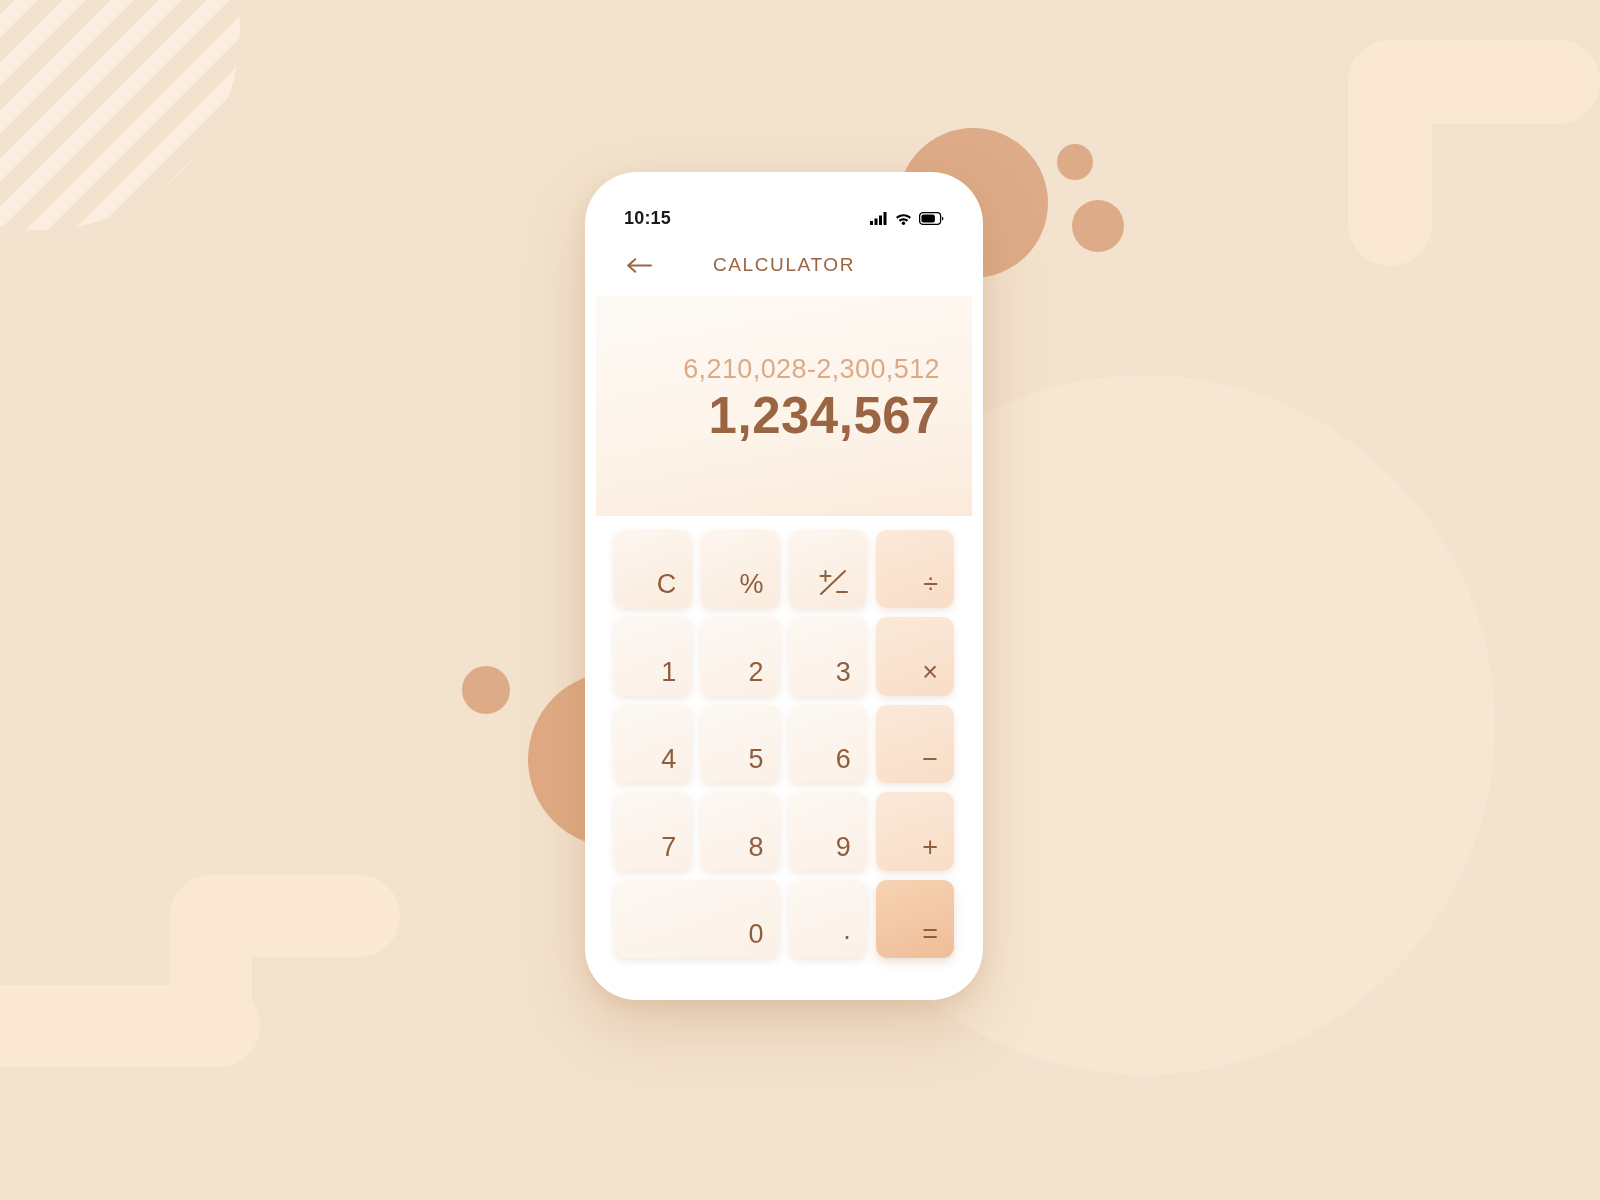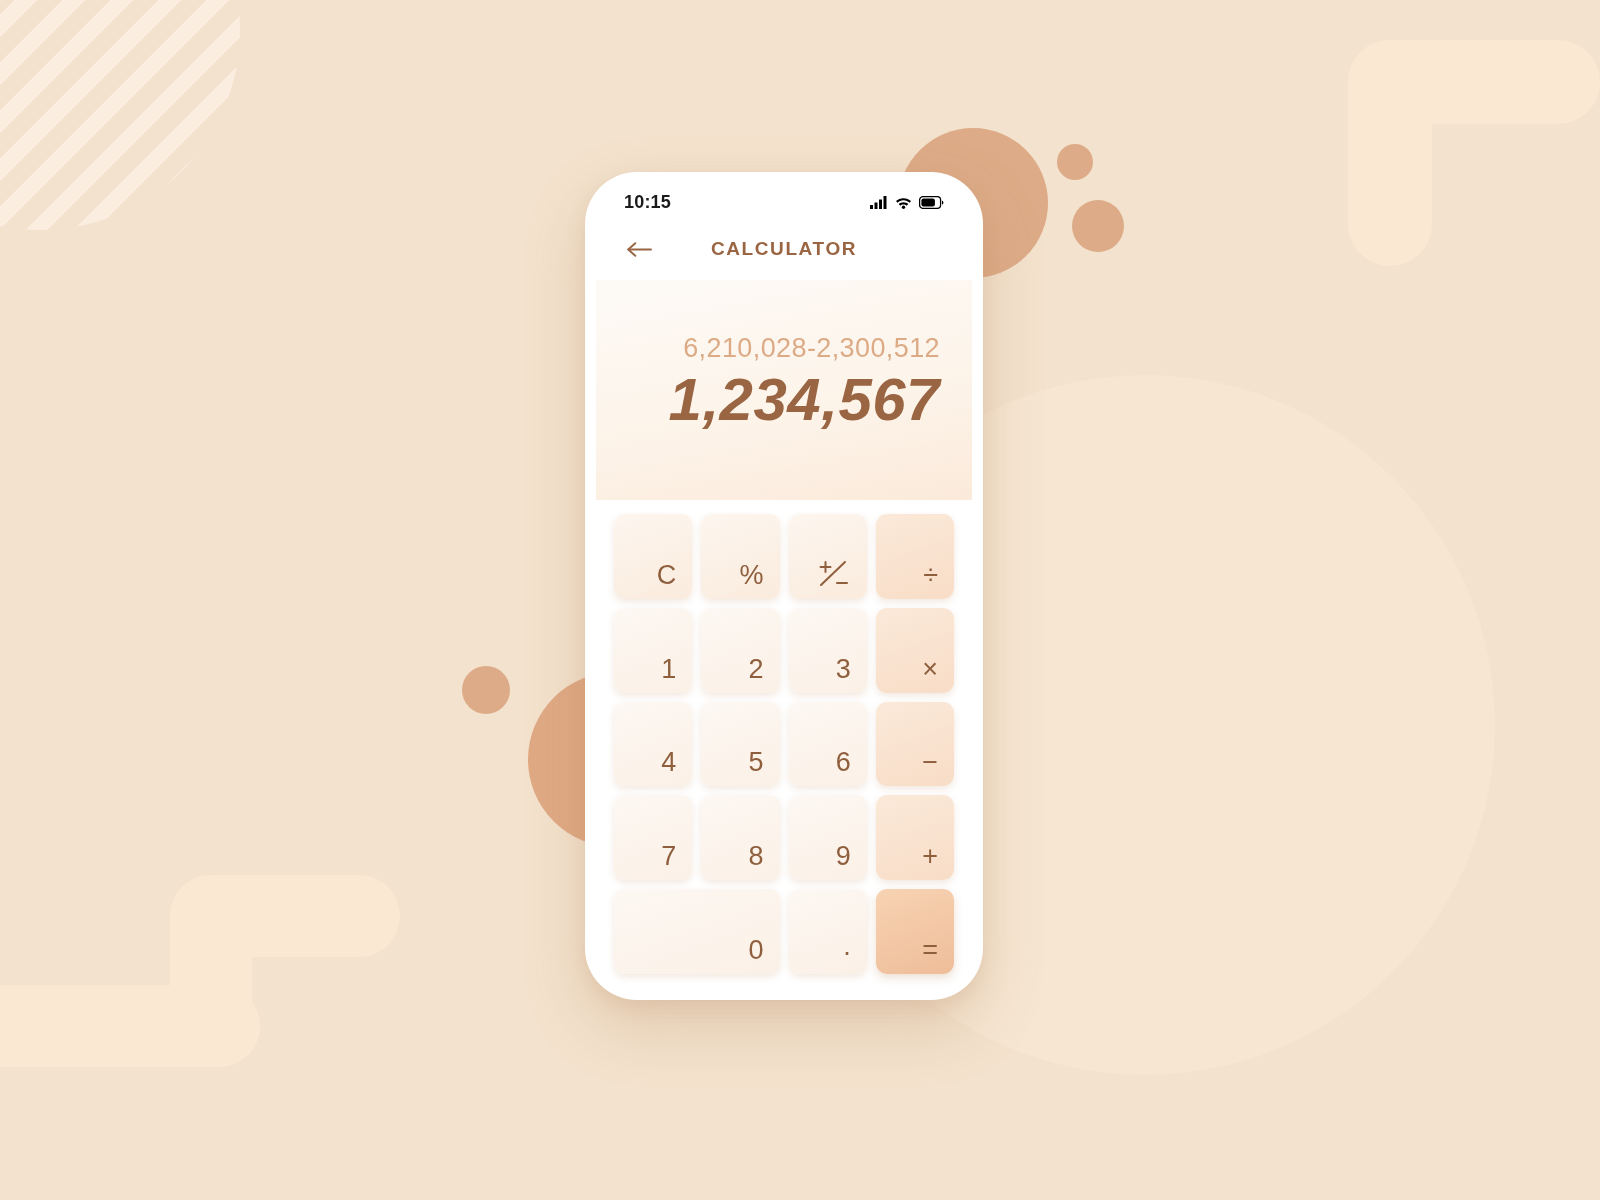--- a/index.html
+++ b/index.html
@@ -34,21 +34,21 @@
   .bracket i { position:absolute; display:block; background:#fae8d3; }
 
   
   .phone {
     position:absolute;
     left:585px; top:172px;
     width:398px; height:828px;
     background:#ffffff;
     border-radius:52px;
     box-shadow:0 26px 60px rgba(186,140,98,.30), 0 6px 18px rgba(186,140,98,.16);
-    padding:4px 11px;
+    padding:20px 11px;
   }
   .screen {
     width:100%; height:100%;
     border-radius:42px;
     overflow:hidden;
     background:#ffffff;
     display:flex; flex-direction:column;
     position:relative;
   }
 
@@ -64,21 +64,21 @@
   
   .header {
     height:62px; flex:none;
     display:flex; align-items:center;
     padding:0 26px;
     position:relative;
   }
   .back { width:34px; height:34px; display:flex; align-items:center; justify-content:center; cursor:pointer; }
   .title {
     position:absolute; left:0; right:0; text-align:center;
-    font-size:19px; font-weight:bold; letter-spacing:1.6px;
+    font-size:19px; font-weight:normal; letter-spacing:1.6px;
     color:#9a6542;
     pointer-events:none;
   }
 
   
   .display {
     flex:none;
     height:220px;
     background:linear-gradient(170deg,#fdfaf6 0%,#fdf4ea 55%,#fbeadb 100%);
     display:flex; flex-direction:column;
@@ -86,27 +86,26 @@
     padding:0 32px 16px 24px;
   }
   .expression {
     font-size:27px;
     color:#dcab86;
     letter-spacing:.4px;
     margin-bottom:4px;
     white-space:nowrap;
   }
   .result {
-    font-size:60px;
+    font-size:51px;
     font-weight:bold;
     color:#9a6542;
     letter-spacing:.5px;
     line-height:1.05;
     white-space:nowrap;
-    font-style:italic;
   }
 
   
   .keypad {
     flex:1;
     background:#ffffff;
     padding:14px 18px 22px 18px;
     display:grid;
     grid-template-columns:repeat(4,1fr);
     grid-auto-rows:1fr;

